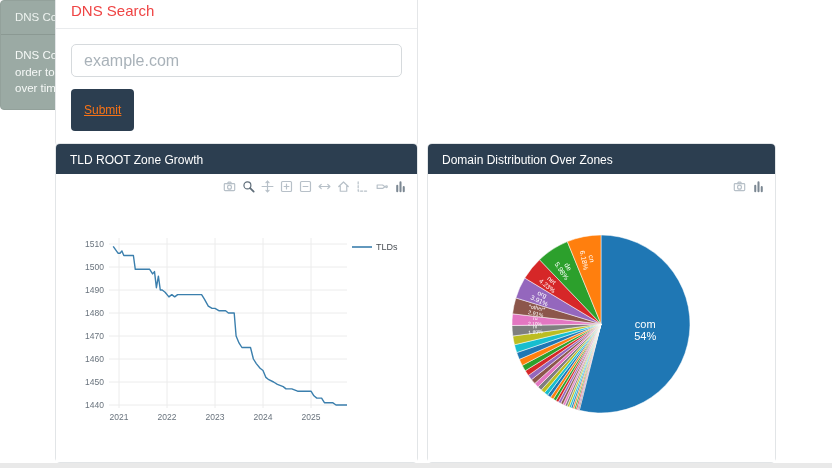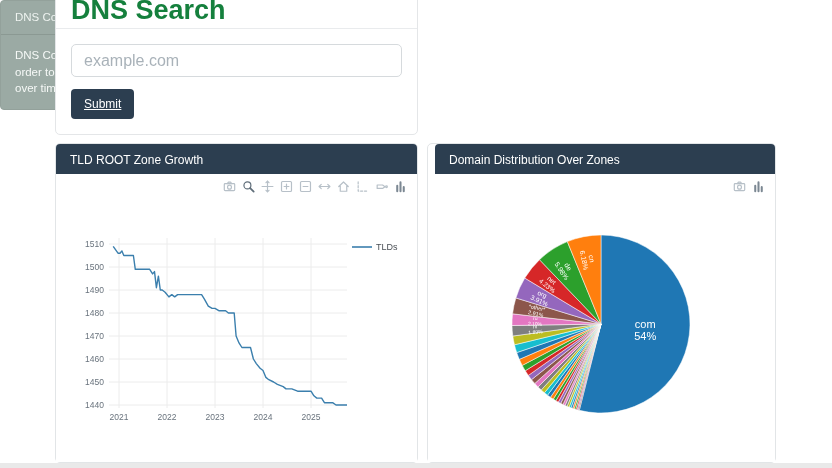--- a/index.html
+++ b/index.html
@@ -5,27 +5,27 @@
   * { margin:0; padding:0; box-sizing:border-box; }
   html,body { background:#fff; }
   body { font-family:"Liberation Sans", sans-serif; }
   #stage { position:relative; width:832px; height:468px; overflow:hidden; background:#fff; }
 
   .panel { position:absolute; background:#fff; border:1px solid #e4e6e8; border-radius:5px; }
 
   
   #search-panel { left:55px; top:-16px; width:363px; }
   #search-panel .panel-heading { padding:14px 15px 6px 15px; border-bottom:1px solid #e9ebed; }
-  #search-panel h1 { font-size:27px; line-height:23px; font-weight:700; color:#15803d; }
+  #search-panel h1 { font-size:15px; line-height:23px; font-weight:400; color:#ef4444; }
   #search-panel .panel-body { padding:15px; }
   #domain-input { width:100%; height:33px; border:1px solid #d6dadd; border-radius:5px;
     padding:0 12px; font-size:16px; color:#333; outline:none; font-family:"Liberation Sans",sans-serif; }
   #domain-input::placeholder { color:#a9b2b9; }
   .btn-primary { margin-top:12px; display:inline-block; border:none; cursor:pointer;
-    border-radius:4px; padding:8px 13px; font-size:12px; color:#ffffff; font-family:"Liberation Sans",sans-serif;text-decoration:underline; }
+    border-radius:4px; padding:14px 13px; font-size:12px; color:#f97316; font-family:"Liberation Sans",sans-serif;text-decoration:underline; }
 
   
   #info-panel { left:427px; top:-18px; width:349px; border:1px solid #93a19b; border-radius:4px; overflow:hidden; }
   #info-panel .panel-heading { padding:9px 14px; font-size:11.5px; line-height:15px; color:#eef3f0;
     border-bottom:1px solid #8b9993; }
   #info-panel .panel-body { padding:12px 14px; font-size:11.5px; line-height:16.5px; color:#f6f9f7; }
   #info-panel a { text-decoration:none; }
 
   
   .chart-panel { top:143px; height:320px; border:1px solid #e2e5e7; }
@@ -136,21 +136,21 @@
           <line x1="255" y1="38" x2="255" y2="208" stroke="#ececec" stroke-width="1"></line>
           <text x="255" y="220" text-anchor="middle" font-size="8.5" fill="#69737d" font-family="Liberation Sans, sans-serif">2025</text>
           <polyline points="57.2,46.3 62.0,53.2 64.0,53.2 65.9,50.9 67.8,55.5 69.7,55.5 77.4,55.5 79.3,69.3 93.7,69.3 96.6,73.9 98.5,71.6 100.4,87.7 102.4,76.2 104.3,90.0 106.2,90.0 109.1,92.3 112.9,96.9 115.8,94.6 118.7,96.9 121.6,94.6 125.4,94.6 145.6,94.6 148.4,99.2 152.3,106.1 156.1,108.4 159.0,108.4 162.8,110.7 169.6,110.7 172.4,113.0 178.2,113.0 180.1,136.0 183.0,142.9 185.9,147.5 194.5,147.5 197.4,159.0 200.3,163.6 204.1,168.2 207.0,170.5 209.9,177.4 212.8,179.7 217.6,182.0 221.4,184.3 227.2,186.6 230.0,188.9 235.8,188.9 241.6,191.2 244.4,191.2 255.0,191.2 257.9,195.8 260.8,198.1 265.6,198.1 268.4,202.7 276.6,202.7 280.0,205.0 291.0,205.0" fill="none" stroke="#3b7fad" stroke-width="1.4" stroke-linejoin="round"></polyline>
           <line x1="296" y1="47" x2="316" y2="47" stroke="#3b7fad" stroke-width="1.6"></line>
           <text x="320" y="50" font-size="9" fill="#4a4f55" font-family="Liberation Sans, sans-serif">TLDs</text>
         </svg>
     </div>
   </div>
 
   <div class="panel chart-panel" id="pie-panel" data-name="domain-distribution-panel">
-    <div class="chart-header" data-name="domain-distribution-title" style="background: rgb(44, 62, 80); margin-left: 7px;">Domain Distribution Over Zones</div>
+    <div class="chart-header" data-name="domain-distribution-title" style="background: rgb(44, 62, 80);">Domain Distribution Over Zones</div>
     <div class="chart-body" data-name="domain-distribution-chart-area">
       <div class="modebar" id="pie-modebar" data-name="pie-chart-toolbar">
           <span class="mb-icon" data-name="camera-icon"><svg viewBox="0 0 12 12" fill="none" stroke="currentColor" stroke-width="1.1" stroke-linecap="round" stroke-linejoin="round">
               <rect x="1.2" y="3.4" width="9.6" height="6.4" rx="0.8"></rect>
               <path d="M4 3.4l1-1.4h2l1 1.4"></path>
               <circle cx="6" cy="6.6" r="1.8"></circle>
             </svg></span>
           <span class="mb-icon" data-name="plotly-logo-icon"><svg viewBox="0 0 12 12" fill="none" stroke="currentColor" stroke-width="1.1" stroke-linecap="round" stroke-linejoin="round">
               <path d="M3 10.4V5.4M6 10.4V2.2M9 10.4V6.6" stroke-width="1.9"></path>
             </svg></span>

